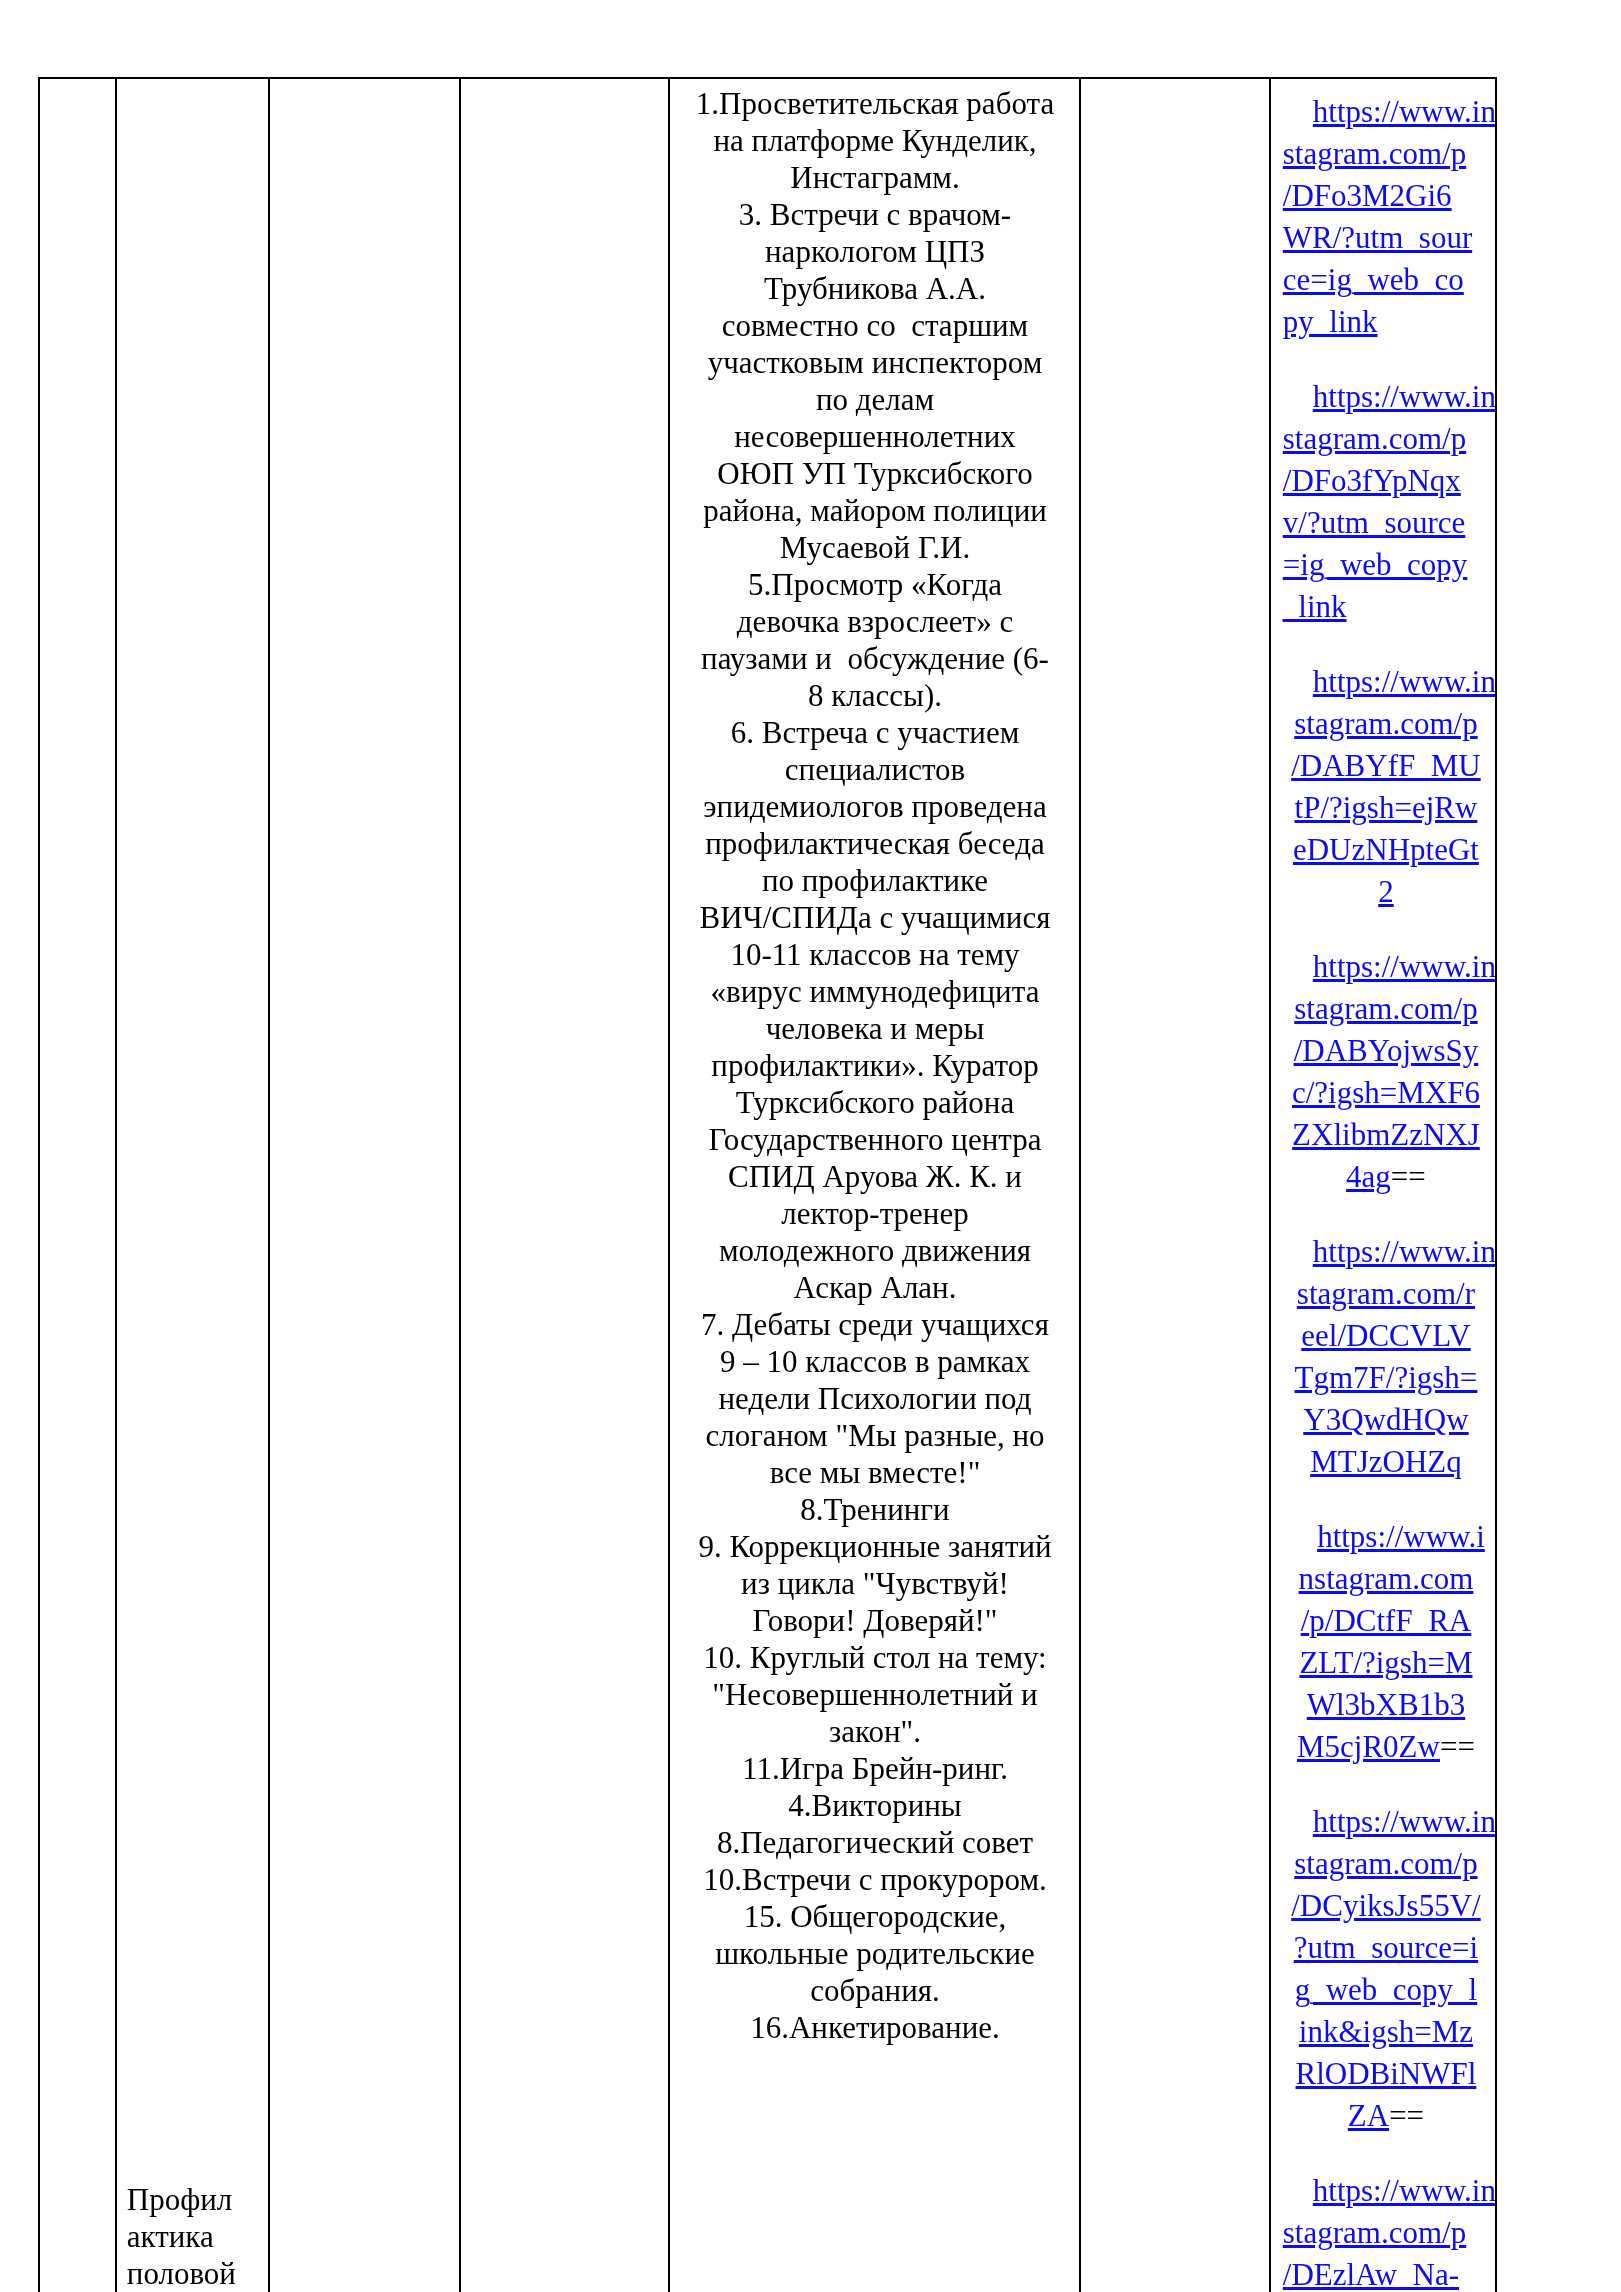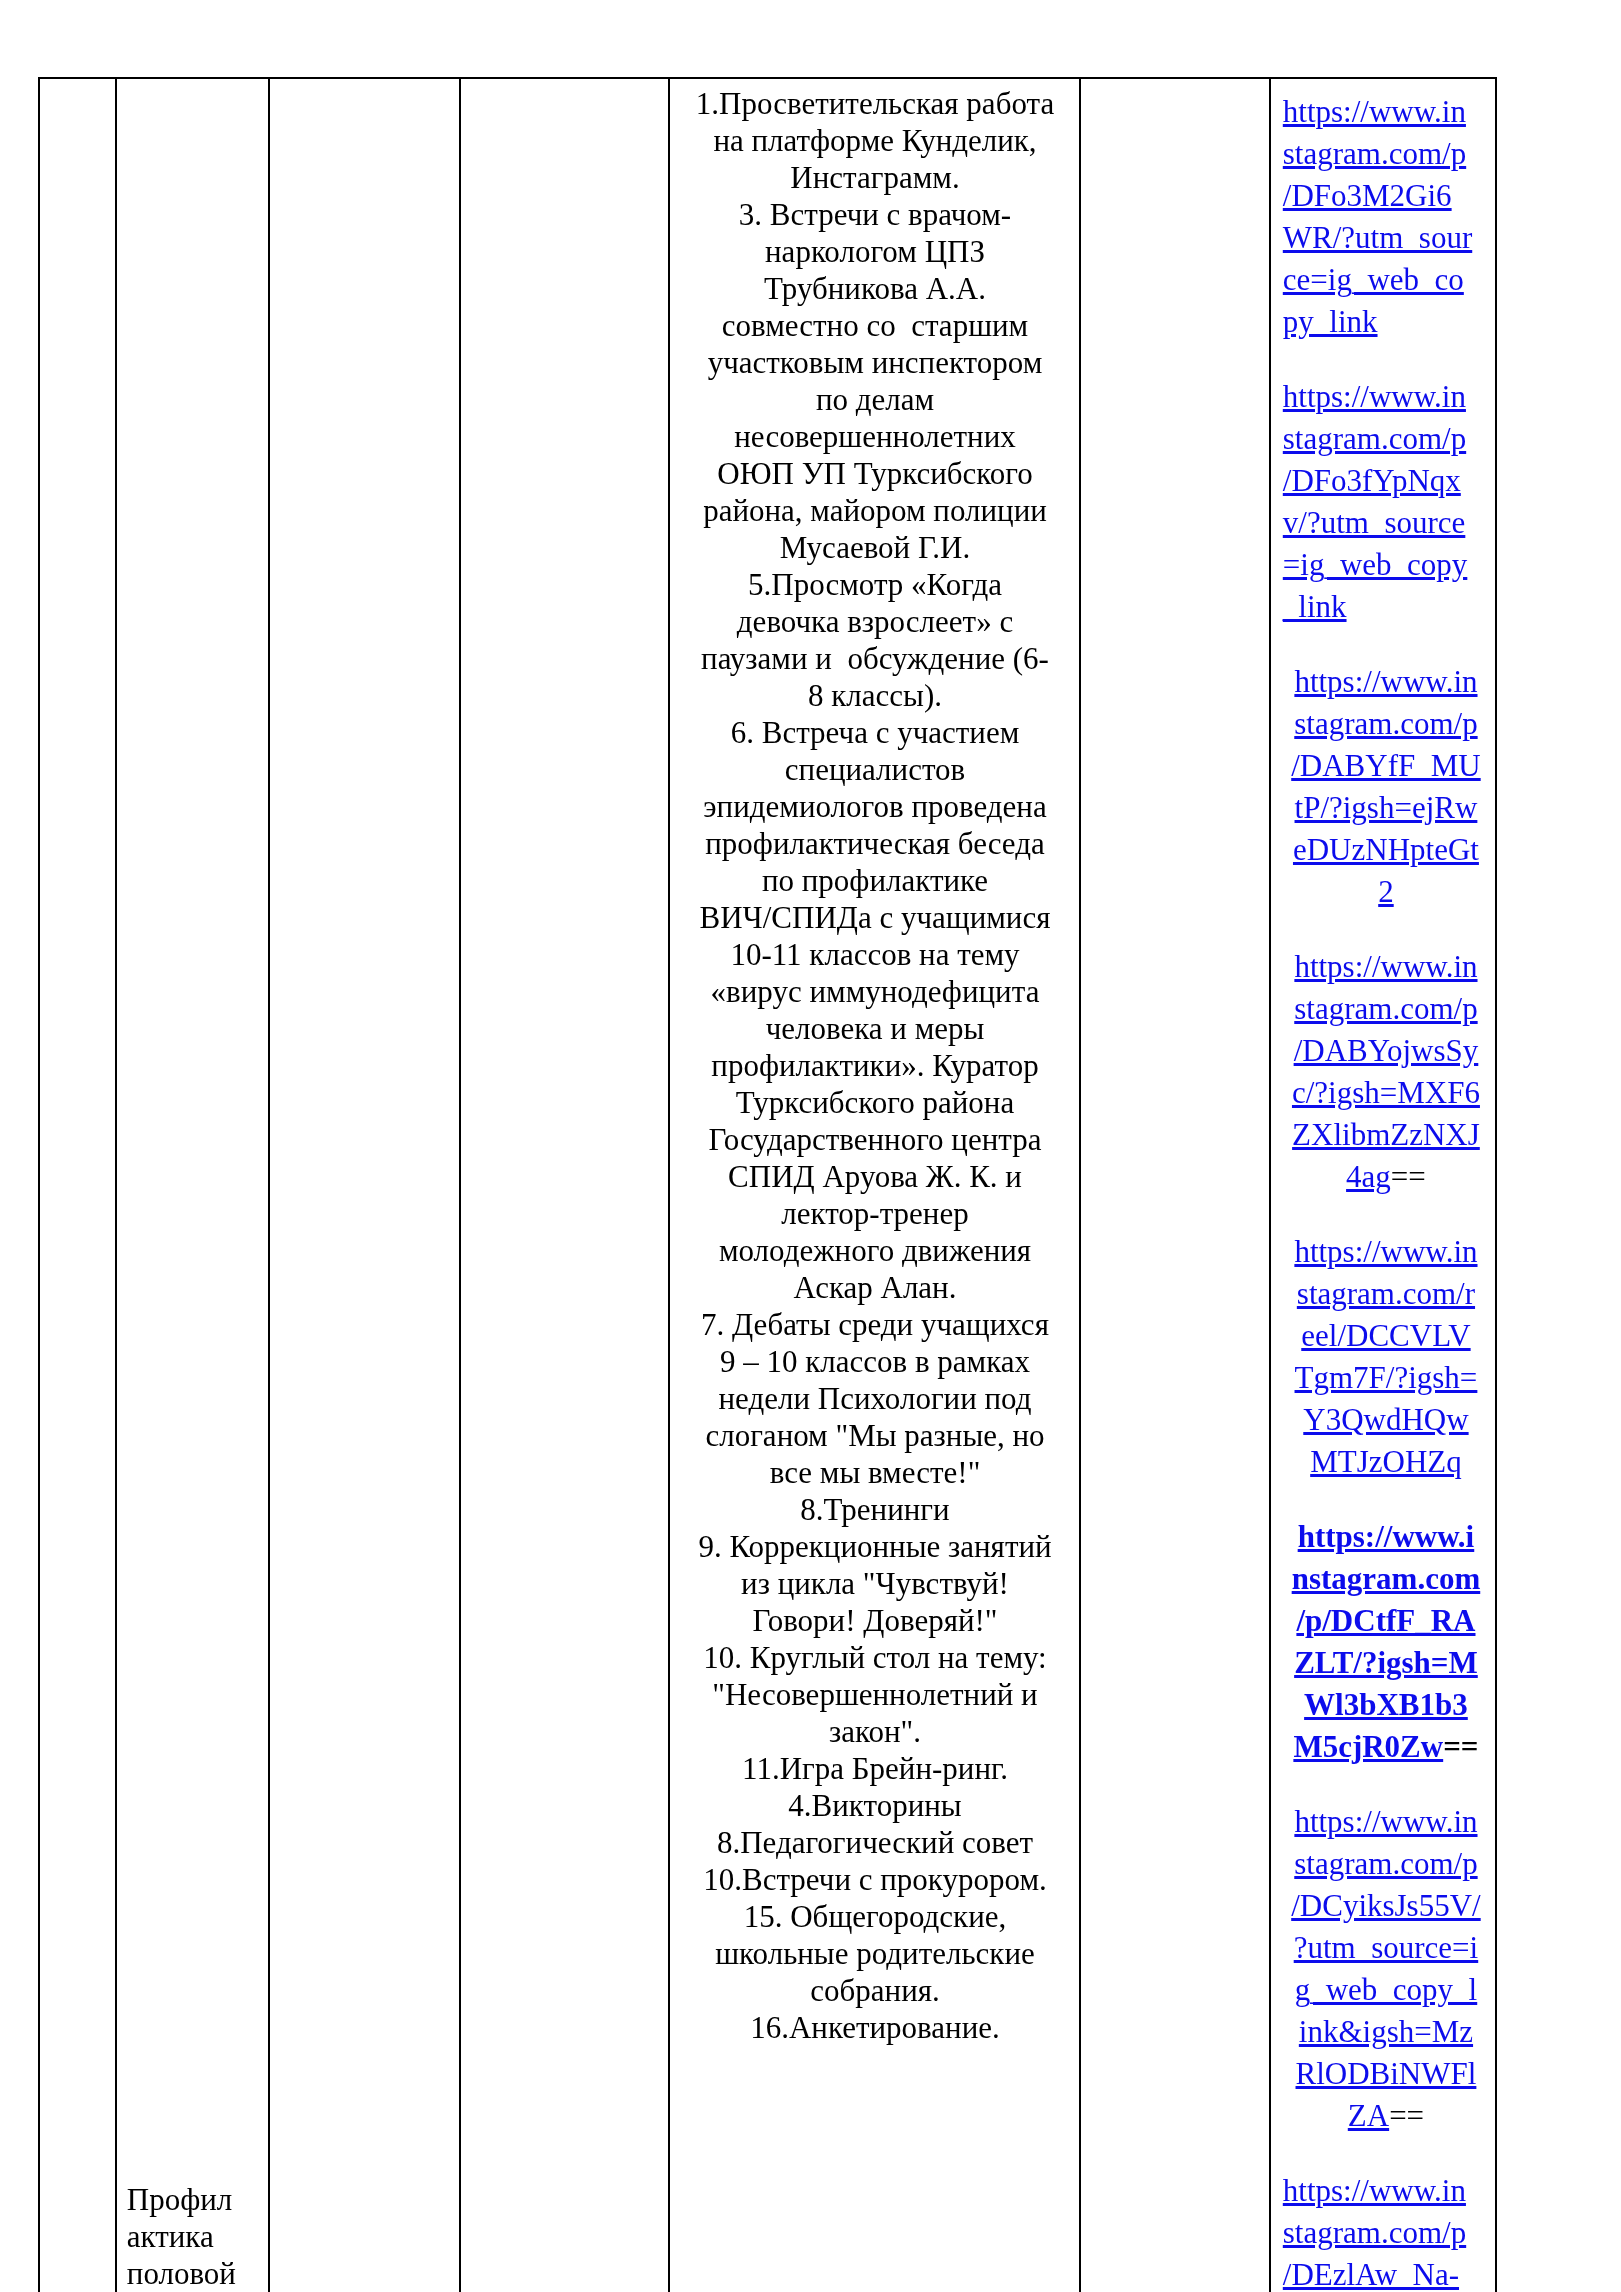--- a/index.html
+++ b/index.html
@@ -56,26 +56,27 @@
   .links-cell {
     padding: 11.8px 5.9px 0 11.8px;
     font-size: 31px;
     line-height: 42px;
   }
   .link-block {
     margin-bottom: 33px;
   }
   .link-block.align-left   { text-align: left; }
   .link-block.align-center { text-align: center; }
-  .link-block.bold         { font-weight: bold; }
+  .link-block.bold         { font-weight: normal; }
   .link-url {
     color: var(--link-color, #0c0cec);
     text-decoration: underline;
     white-space: pre-line;
     cursor: pointer;
+    margin-left: 30px;
   }
   .link-tail {
     color: #000000;
     text-decoration: none;
   }
 </style>
 </head>
 <body>
 
 <div class="page">

